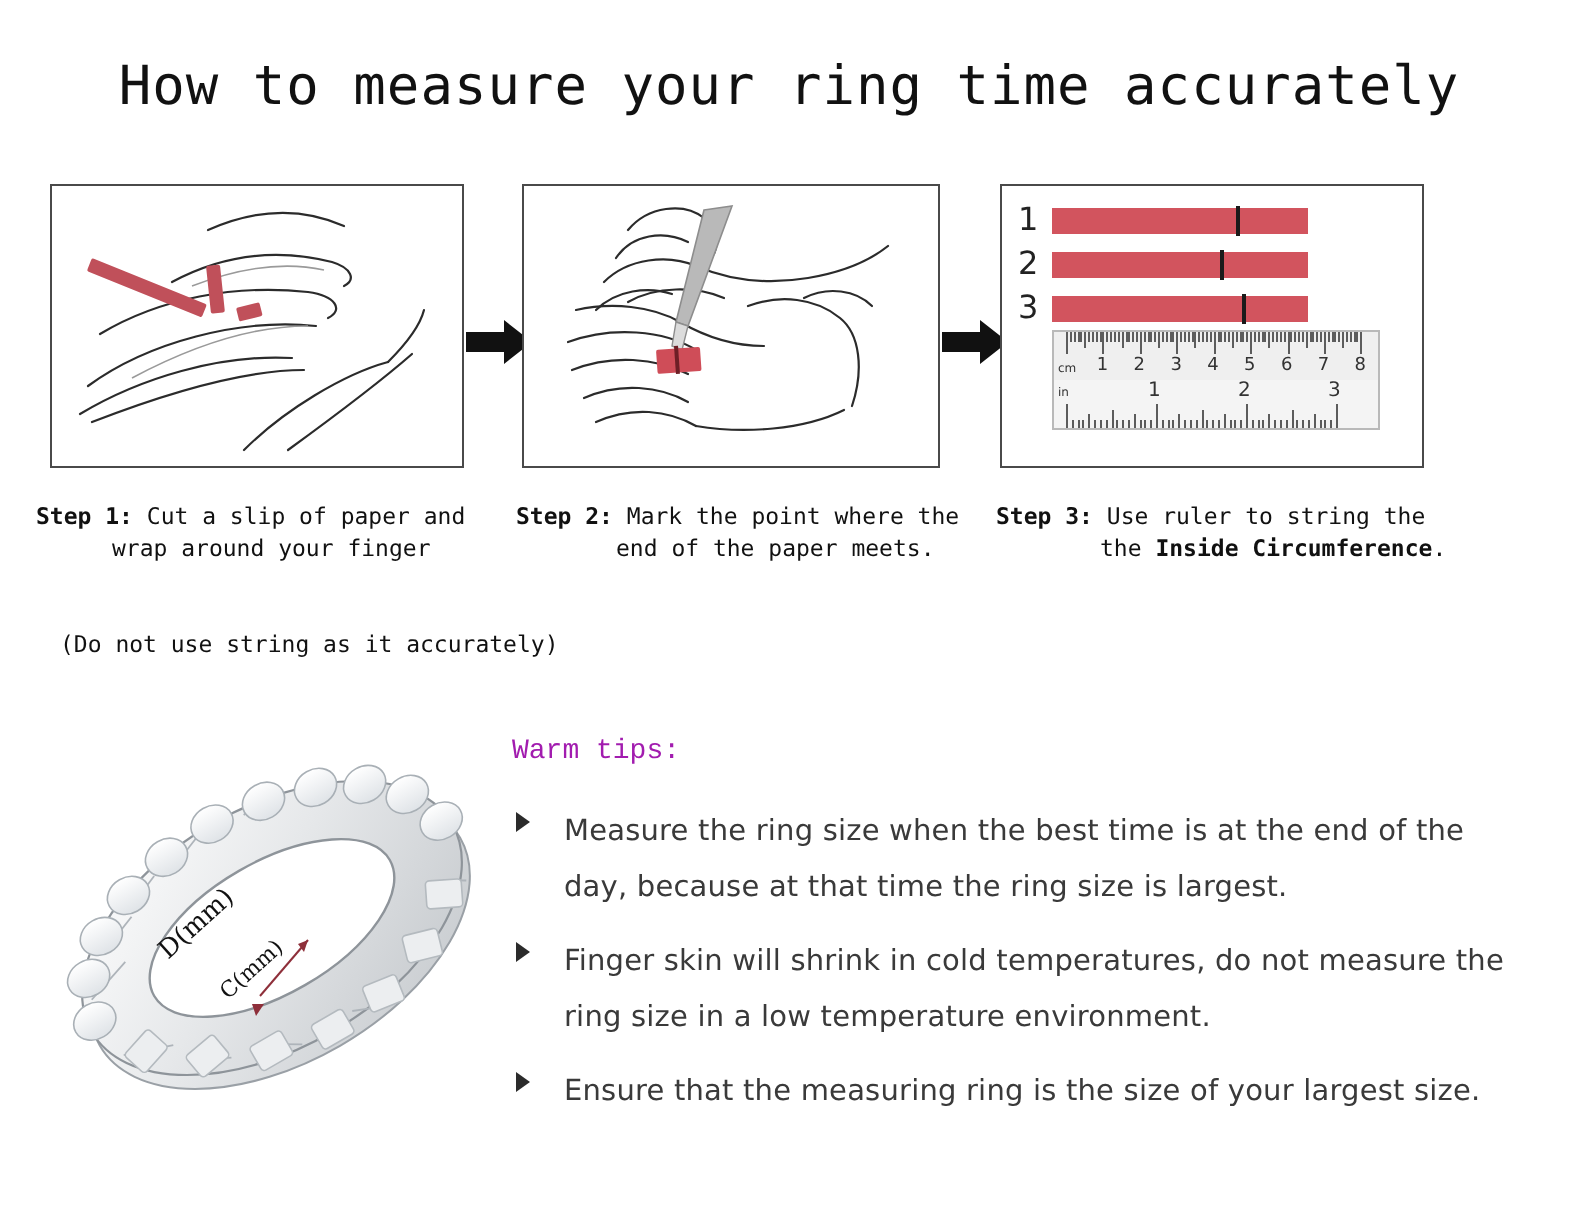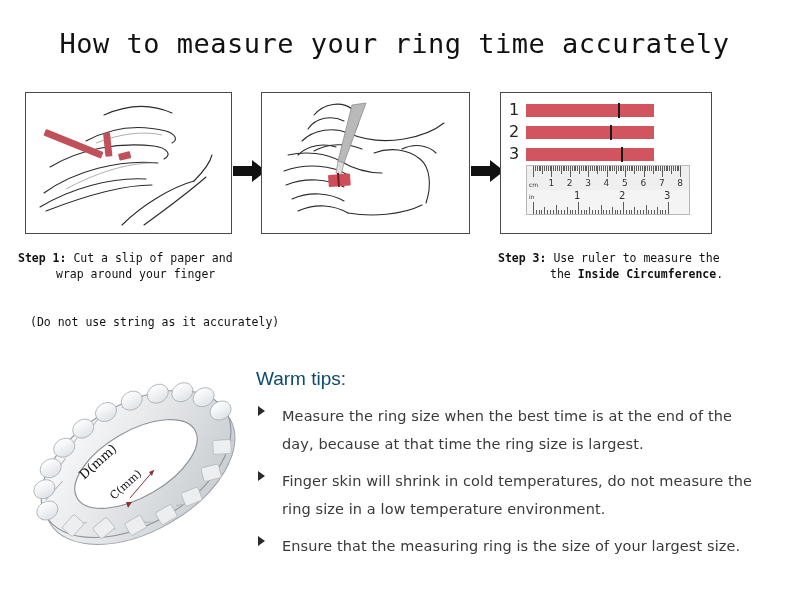--- a/index.html
+++ b/index.html
@@ -108,22 +108,22 @@
   }
   #note1{left:30px;top:315px;}
   #note3{left:498px;top:315px;}
 
   
   .ringwrap{position:absolute;left:22px;top:352px;width:228px;height:225px;}
 
   
   .warm-title{
     position:absolute;left:256px;top:368px;
-    font-family:Liberation Sans, sans-serif;
-    font-size:19px;color:#0c4a6e;
+    font-family:Liberation Mono, monospace;
+    font-size:14px;color:#a21caf;
   }
   .tips{position:absolute;left:256px;top:402px;width:500px;}
   .tip{position:relative;padding-left:26px;margin-bottom:9px;}
   .tip .bullet{
     position:absolute;left:2px;top:4px;
     width:0;height:0;
     border-left:7px solid #2b2b2b;
     border-top:5px solid transparent;
     border-bottom:5px solid transparent;
   }
@@ -382,23 +382,27 @@
     </div>
 
   </div>
 
   <div class="caption" id="cap1">
     <b>Step 1:</b><span> Cut a slip of paper and</span>
     <span class="cap-l2">wrap around your finger</span>
   </div>
   <div class="note" id="note1">(Do not use string as it accurately)</div>
 
+  <div class="caption" id="cap2">
+    <b>Step 2:</b><span> Mark the point where the</span>
+    <span class="cap-l2">end of the paper meets.</span>
+  </div>
 
   <div class="caption" id="cap3">
-    <b>Step 3:</b><span> Use ruler to measure the</span>
+    <b>Step 3:</b><span> Use ruler to string the</span>
     <span class="cap-l2"><span>the </span><b>Inside Circumference</b><span>.</span></span>
   </div>
 
   <div class="ringwrap">
     <svg width="228" height="225" viewBox="0 0 228 225">
       <defs>
         <linearGradient id="silver" x1="0" y1="0" x2="1" y2="1">
           <stop offset="0%" stop-color="#ffffff"></stop>
           <stop offset="45%" stop-color="#e6e8ea"></stop>
           <stop offset="100%" stop-color="#c3c7cb"></stop>

